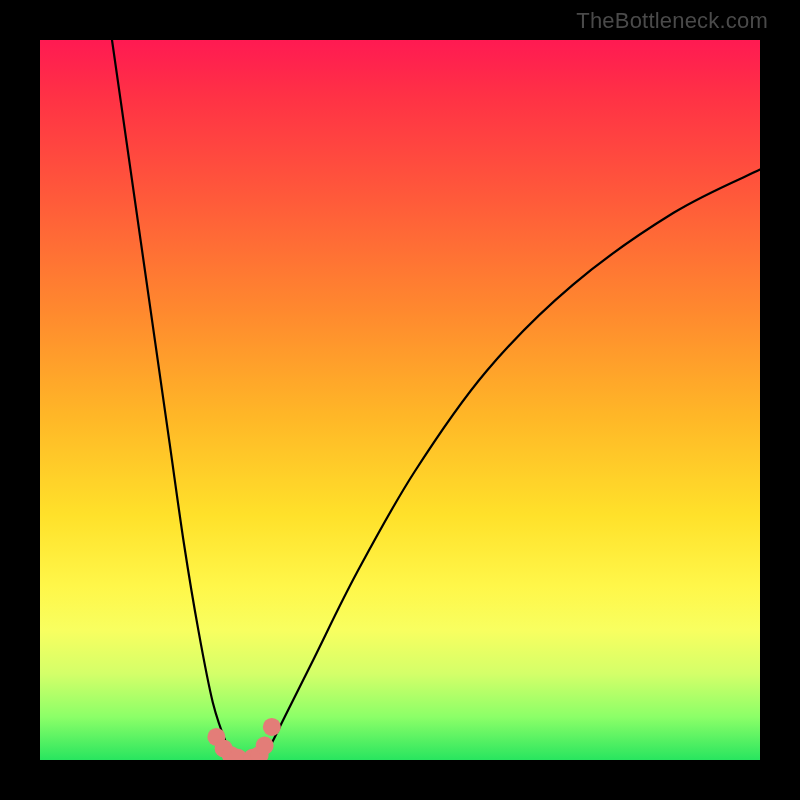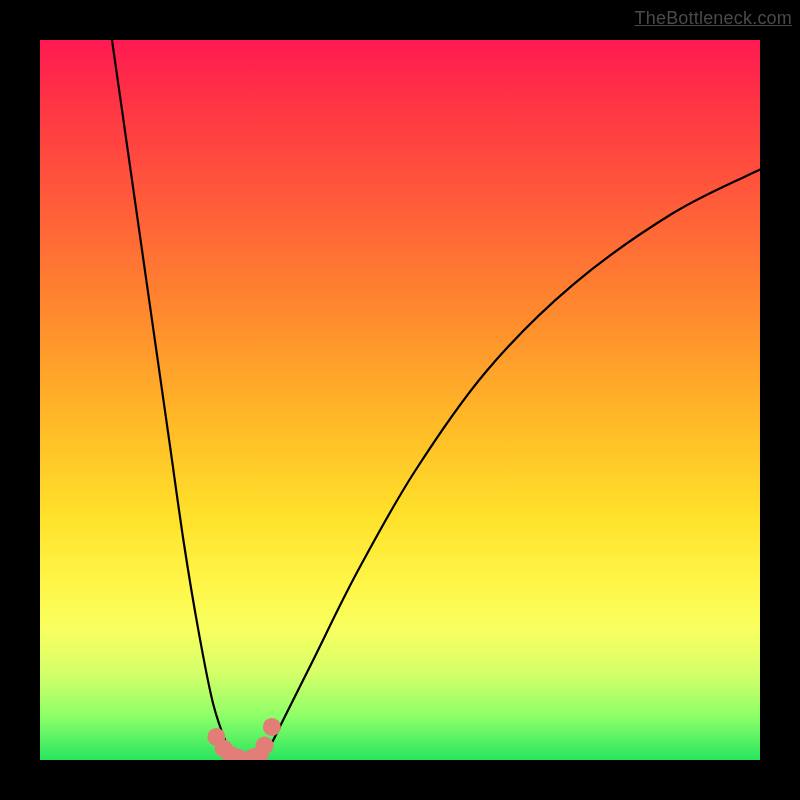--- a/index.html
+++ b/index.html
@@ -36,26 +36,25 @@
       #fff74a 76%,
       #f8ff60 82%,
       #d4ff69 88%,
       #8cff68 94%,
       #28e55f 100%
     );
   }
   .attribution {
     position: absolute;
     top: 8px;
-    right: 8px;
+    right: 32px;
     color: #4a4a4a;
-    font-size: 18px;
+    font-size: 22px;
     letter-spacing: 0.2px;
     user-select: none;
-    text-decoration: underline;
   }
   svg.curve {
     position: absolute;
     left: 0;
     top: 0;
     width: 720px;
     height: 720px;
   }
 </style>
 </head>

